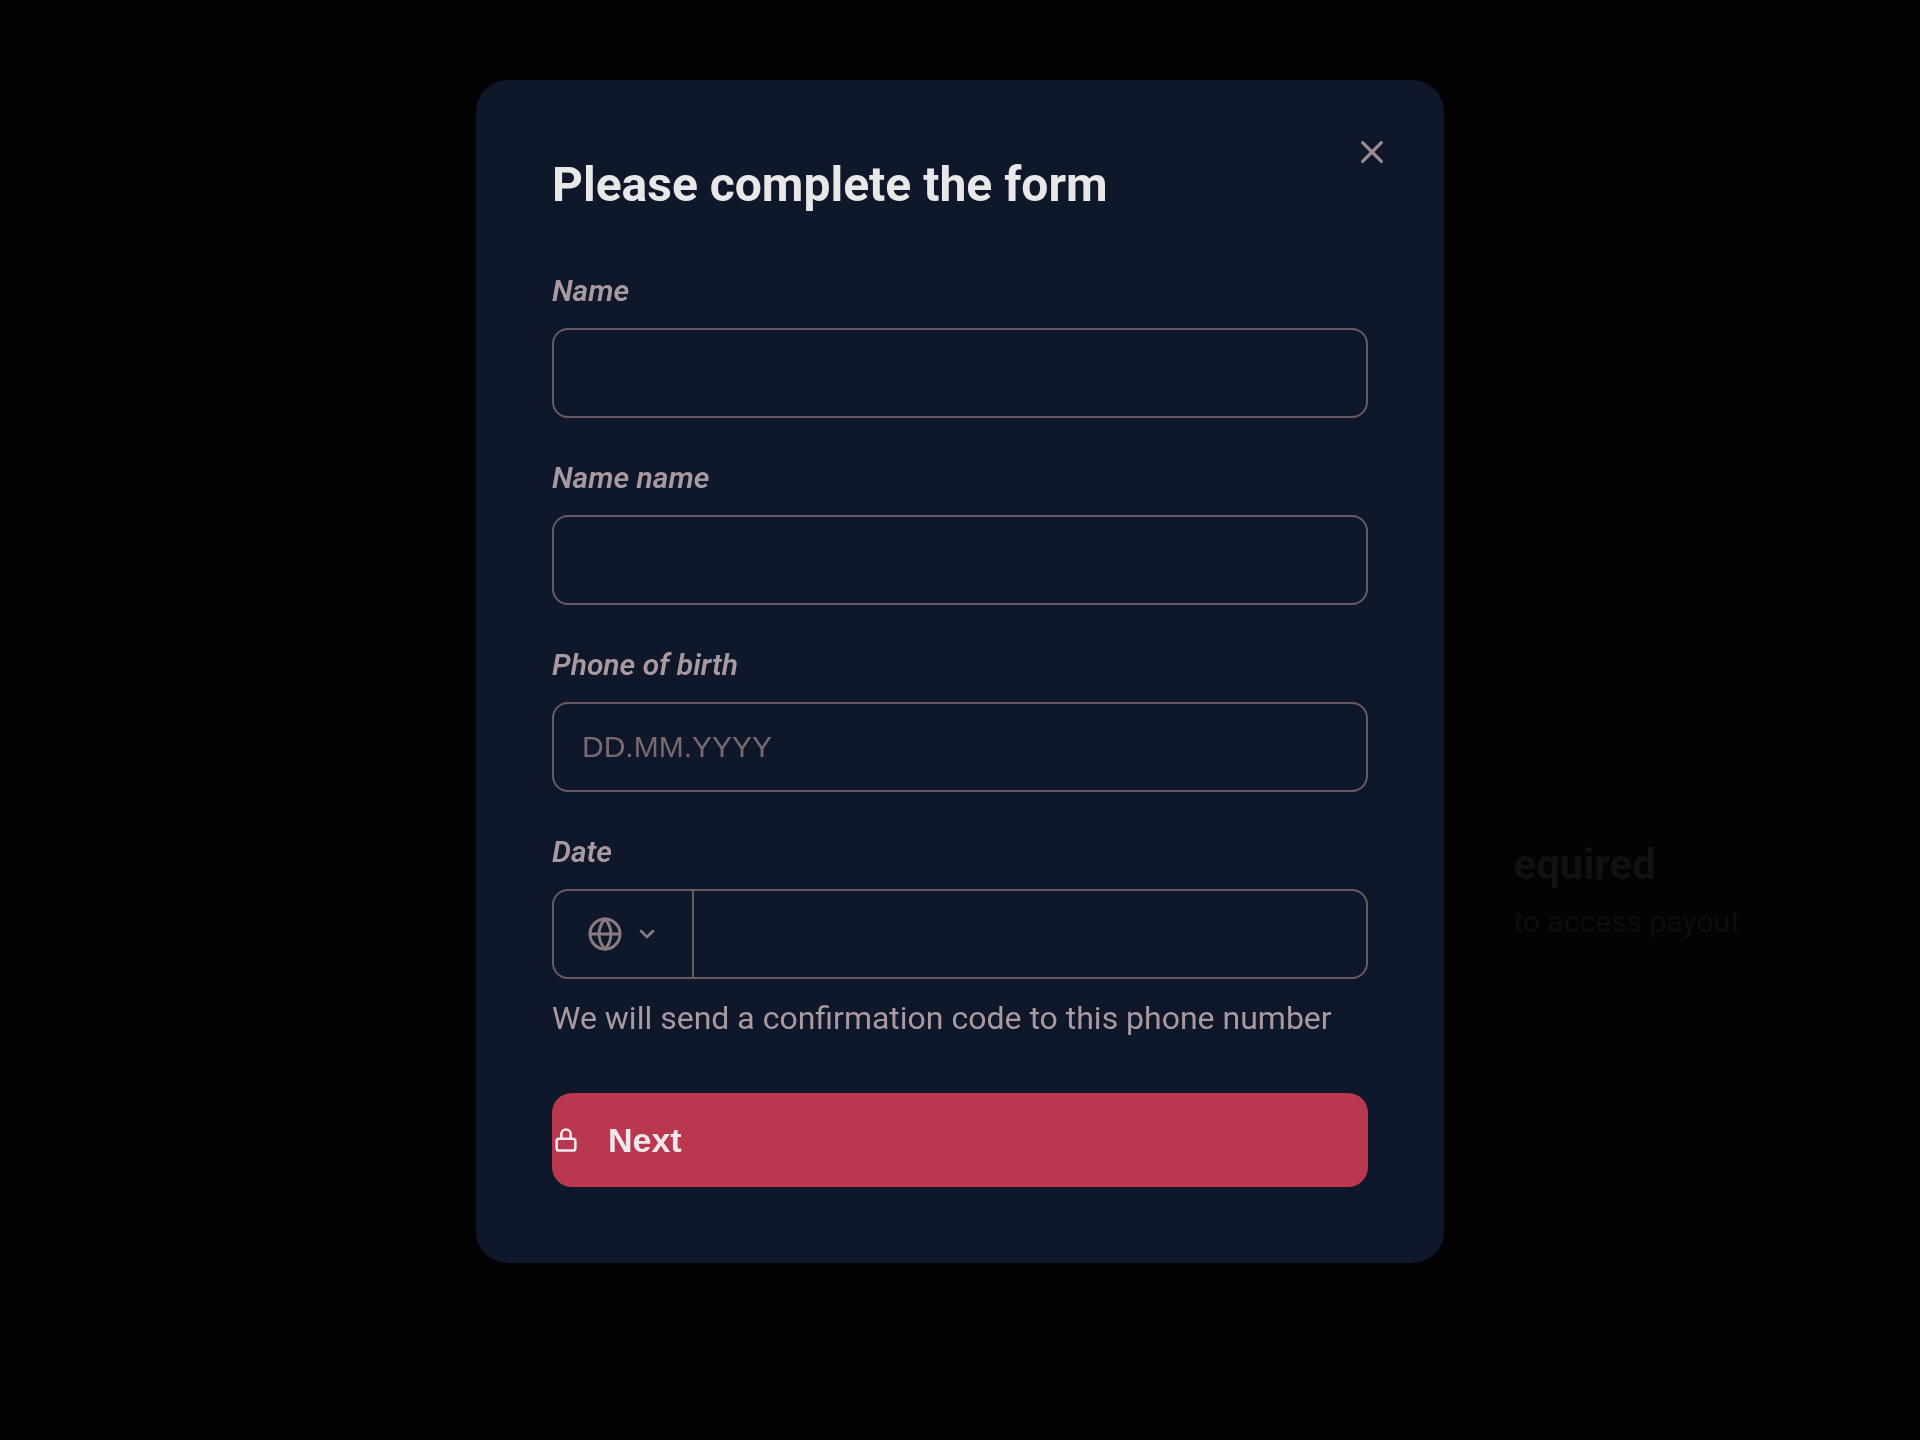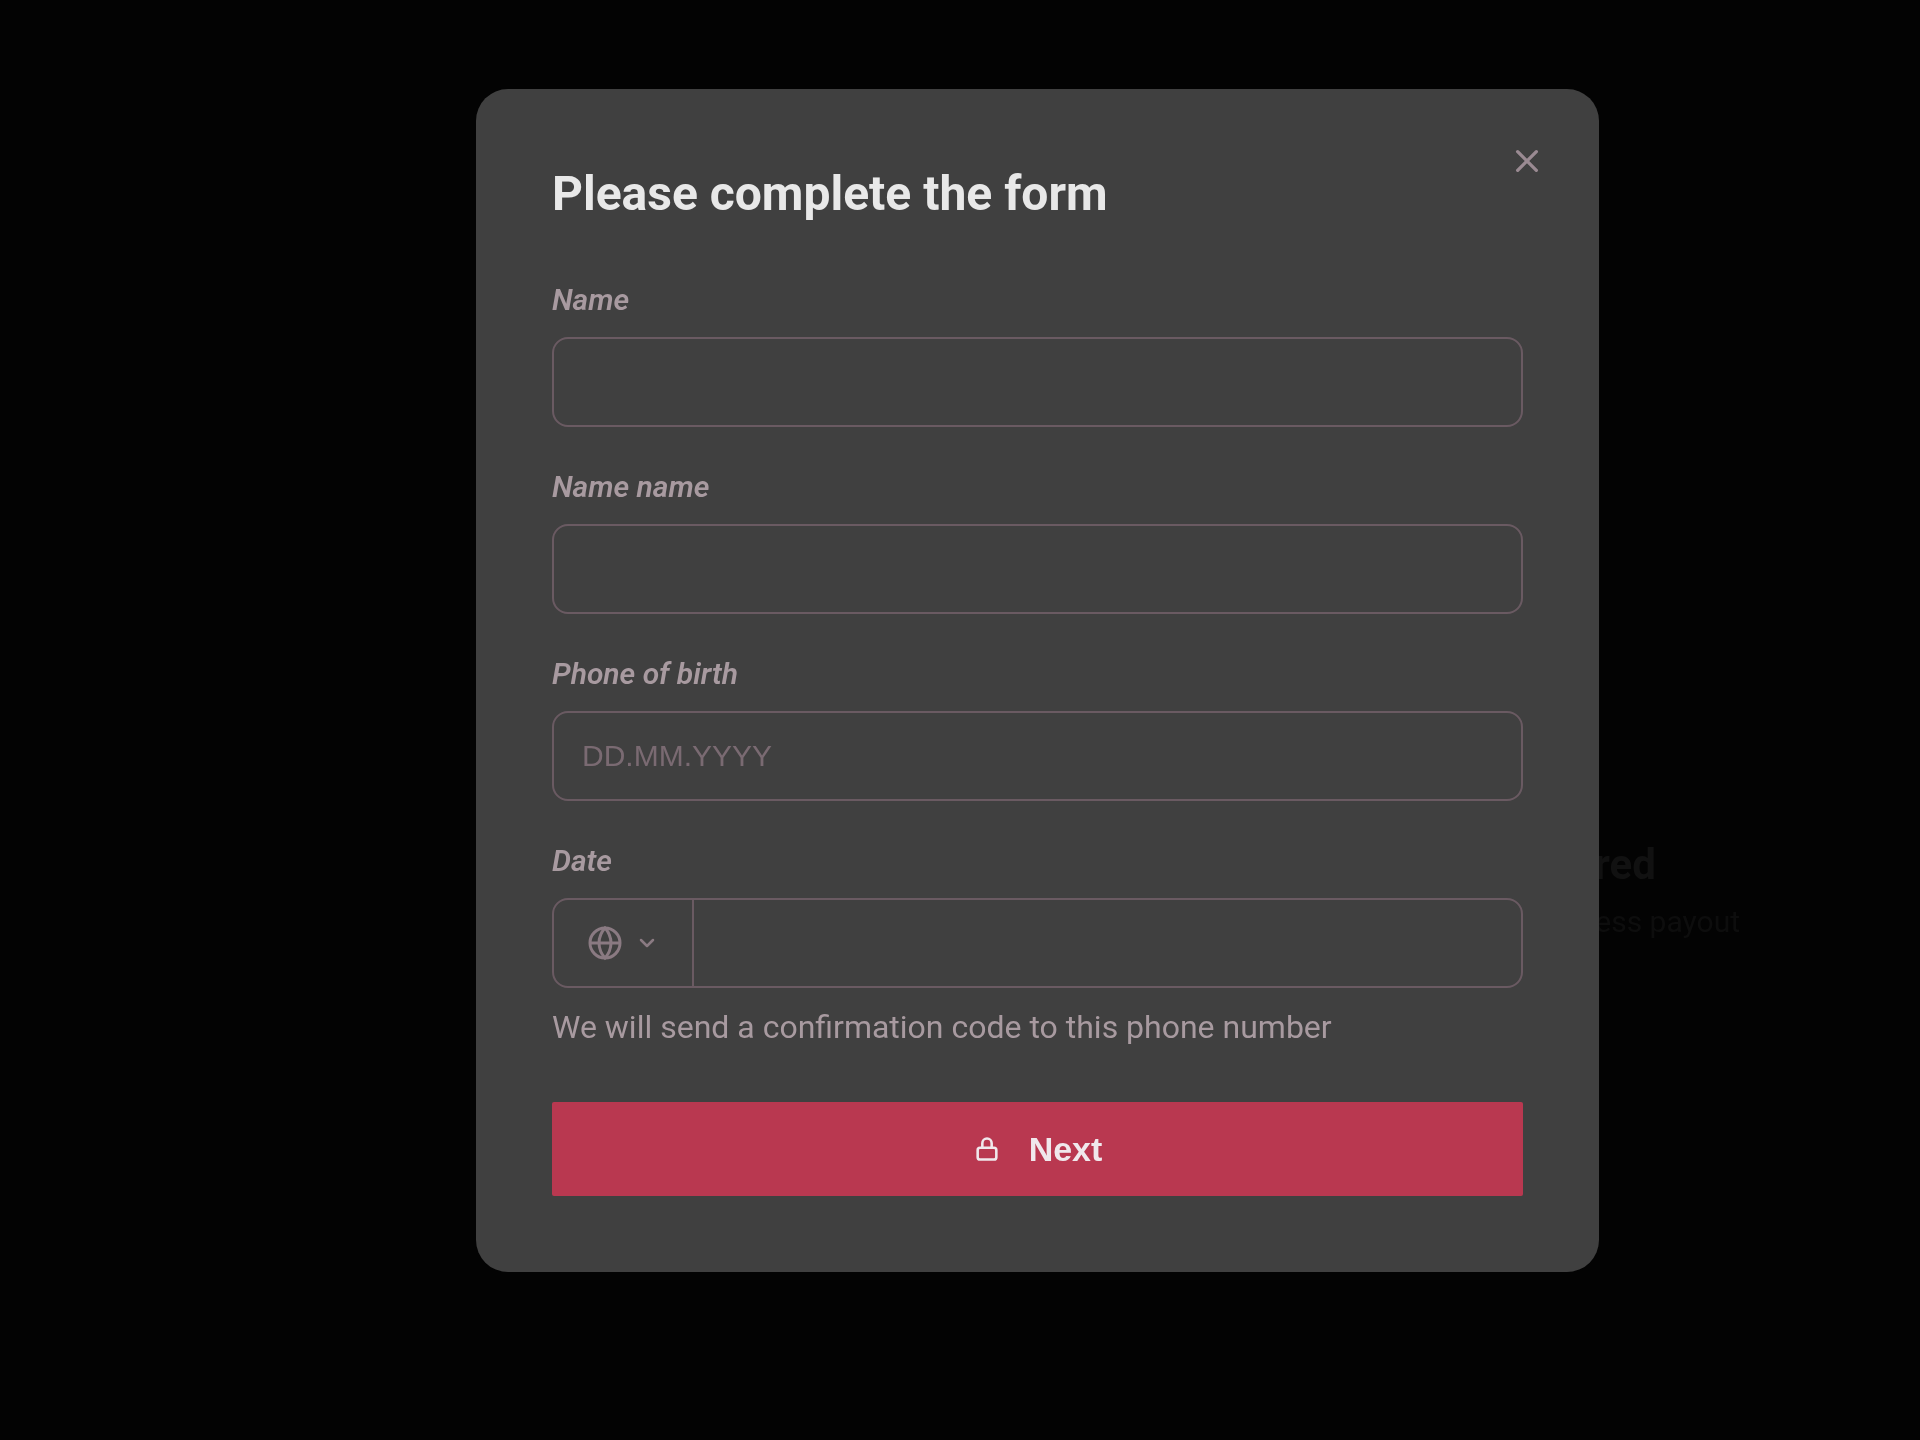--- a/index.html
+++ b/index.html
@@ -40,25 +40,24 @@
     
     .bg-sub {
       font-size: 30px;
       color: #2c2c2c;
     }
     
     .modal {
       position: absolute;
       left: 476px;
       top: 80px;
-      width: 1123px;
-      background: #404040;
+      width: 968px;
+      background: #0f172a;
       border-radius: 32px;
       padding: 76px 76px 76px 76px;
-      margin-top: 9px;
     }
     
     .close-btn {
       position: absolute;
       top: 48px;
       right: 48px;
       width: 48px;
       height: 48px;
       display: flex;
       align-items: center;
@@ -159,24 +158,23 @@
       font-size: 32px;
       color: #a89aa0;
       margin-top: 20px;
     }
     
     .next-btn {
       width: 100%;
       height: 94px;
       background: #b93850;
       border: none;
-      border-radius: 2px;
+      border-radius: 20px;
       display: flex;
       align-items: center;
-      justify-content: center;
       gap: 28px;
       cursor: pointer;
       margin-top: 56px;
     }
     
     .lock-icon {
       width: 28px;
       height: 28px;
       color: #f0e8ec;
     }

